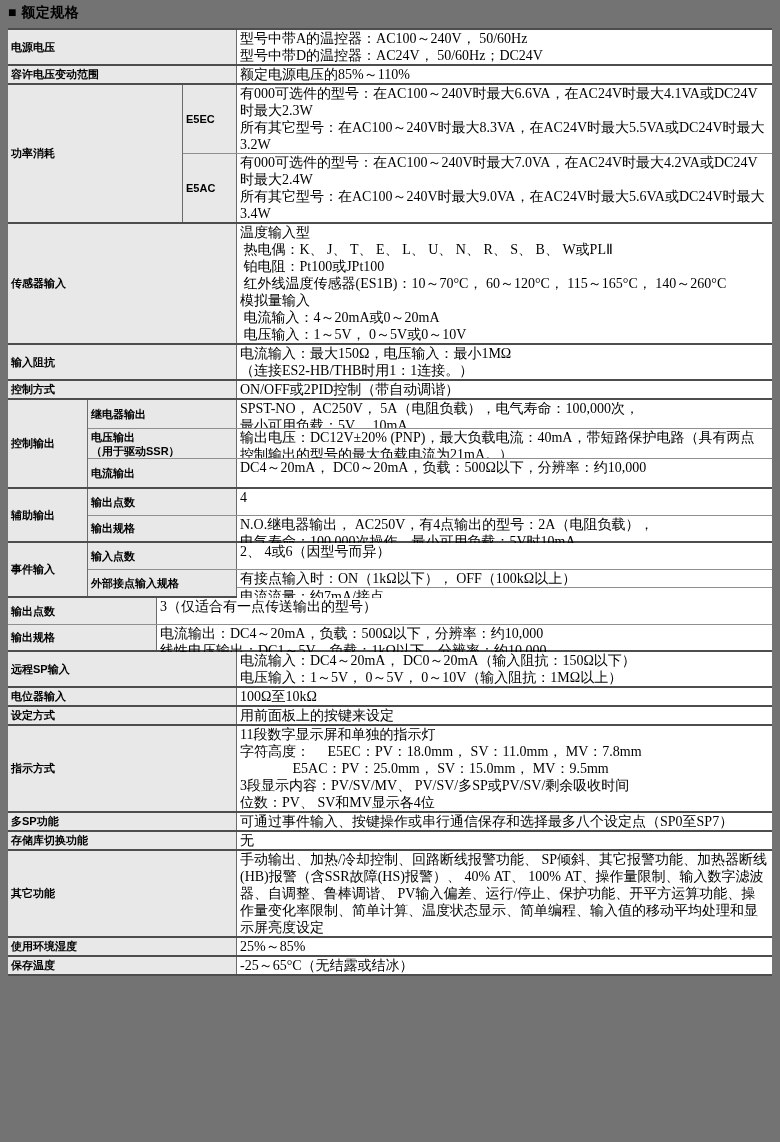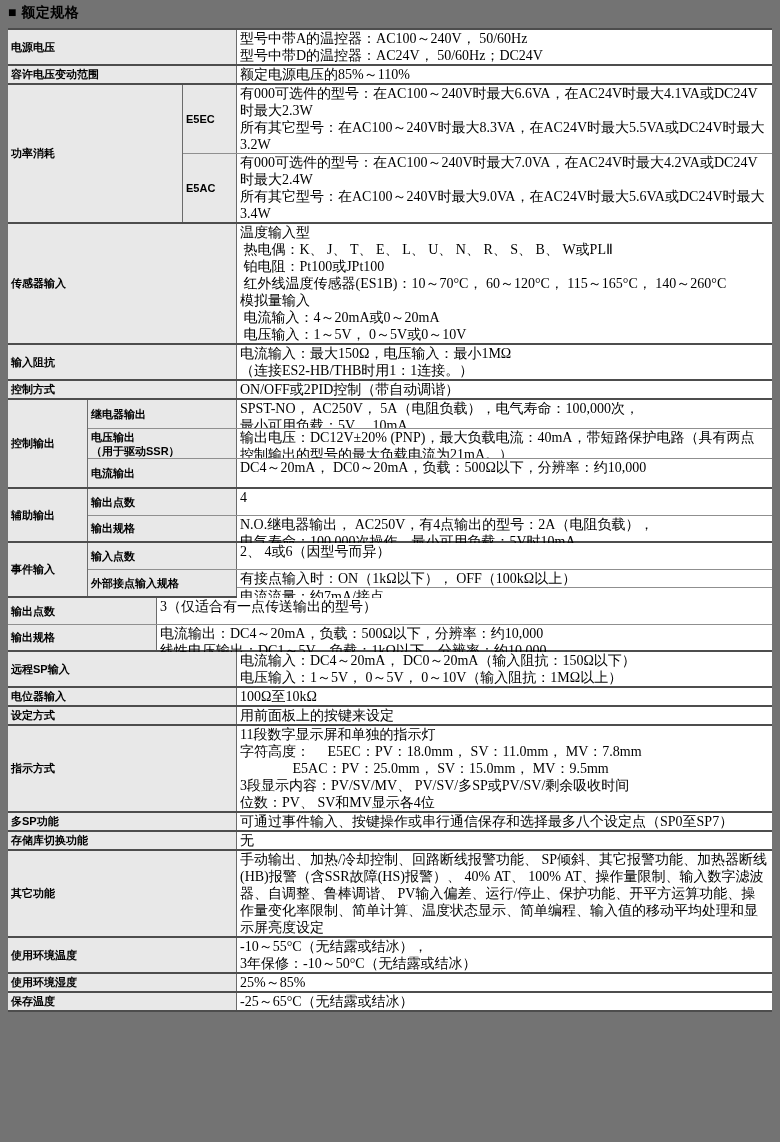--- a/index.html
+++ b/index.html
@@ -186,25 +186,20 @@
     <div class="row">
       <div class="lbl">存储库切换功能</div>
       <div class="val">无</div>
     </div>
 
     <div class="row">
       <div class="lbl">其它功能</div>
       <div class="val">手动输出、加热/冷却控制、回路断线报警功能、 SP倾斜、其它报警功能、加热器断线(HB)报警（含SSR故障(HS)报警）、 40% AT、 100% AT、操作量限制、输入数字滤波器、自调整、鲁棒调谐、 PV输入偏差、运行/停止、保护功能、开平方运算功能、操作量变化率限制、简单计算、温度状态显示、简单编程、输入值的移动平均处理和显示屏亮度设定</div>
     </div>
 
-    <div class="row">
-      <div class="lbl">使用环境温度</div>
-      <div class="val">-10～55°C（无结露或结冰），
-3年保修：-10～50°C（无结露或结冰）</div>
-    </div>
 
     <div class="row">
       <div class="lbl">使用环境湿度</div>
       <div class="val">25%～85%</div>
     </div>
 
     <div class="row">
       <div class="lbl">保存温度</div>
       <div class="val">-25～65°C（无结露或结冰）</div>
     </div>

